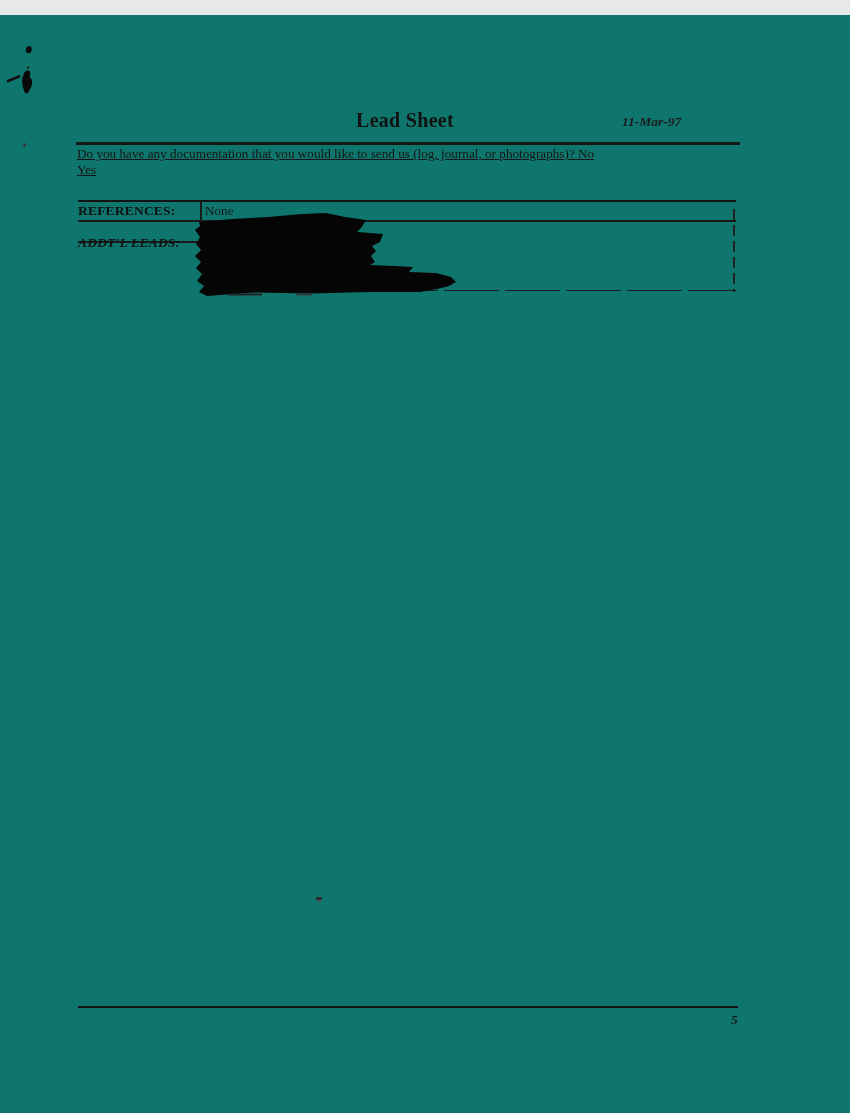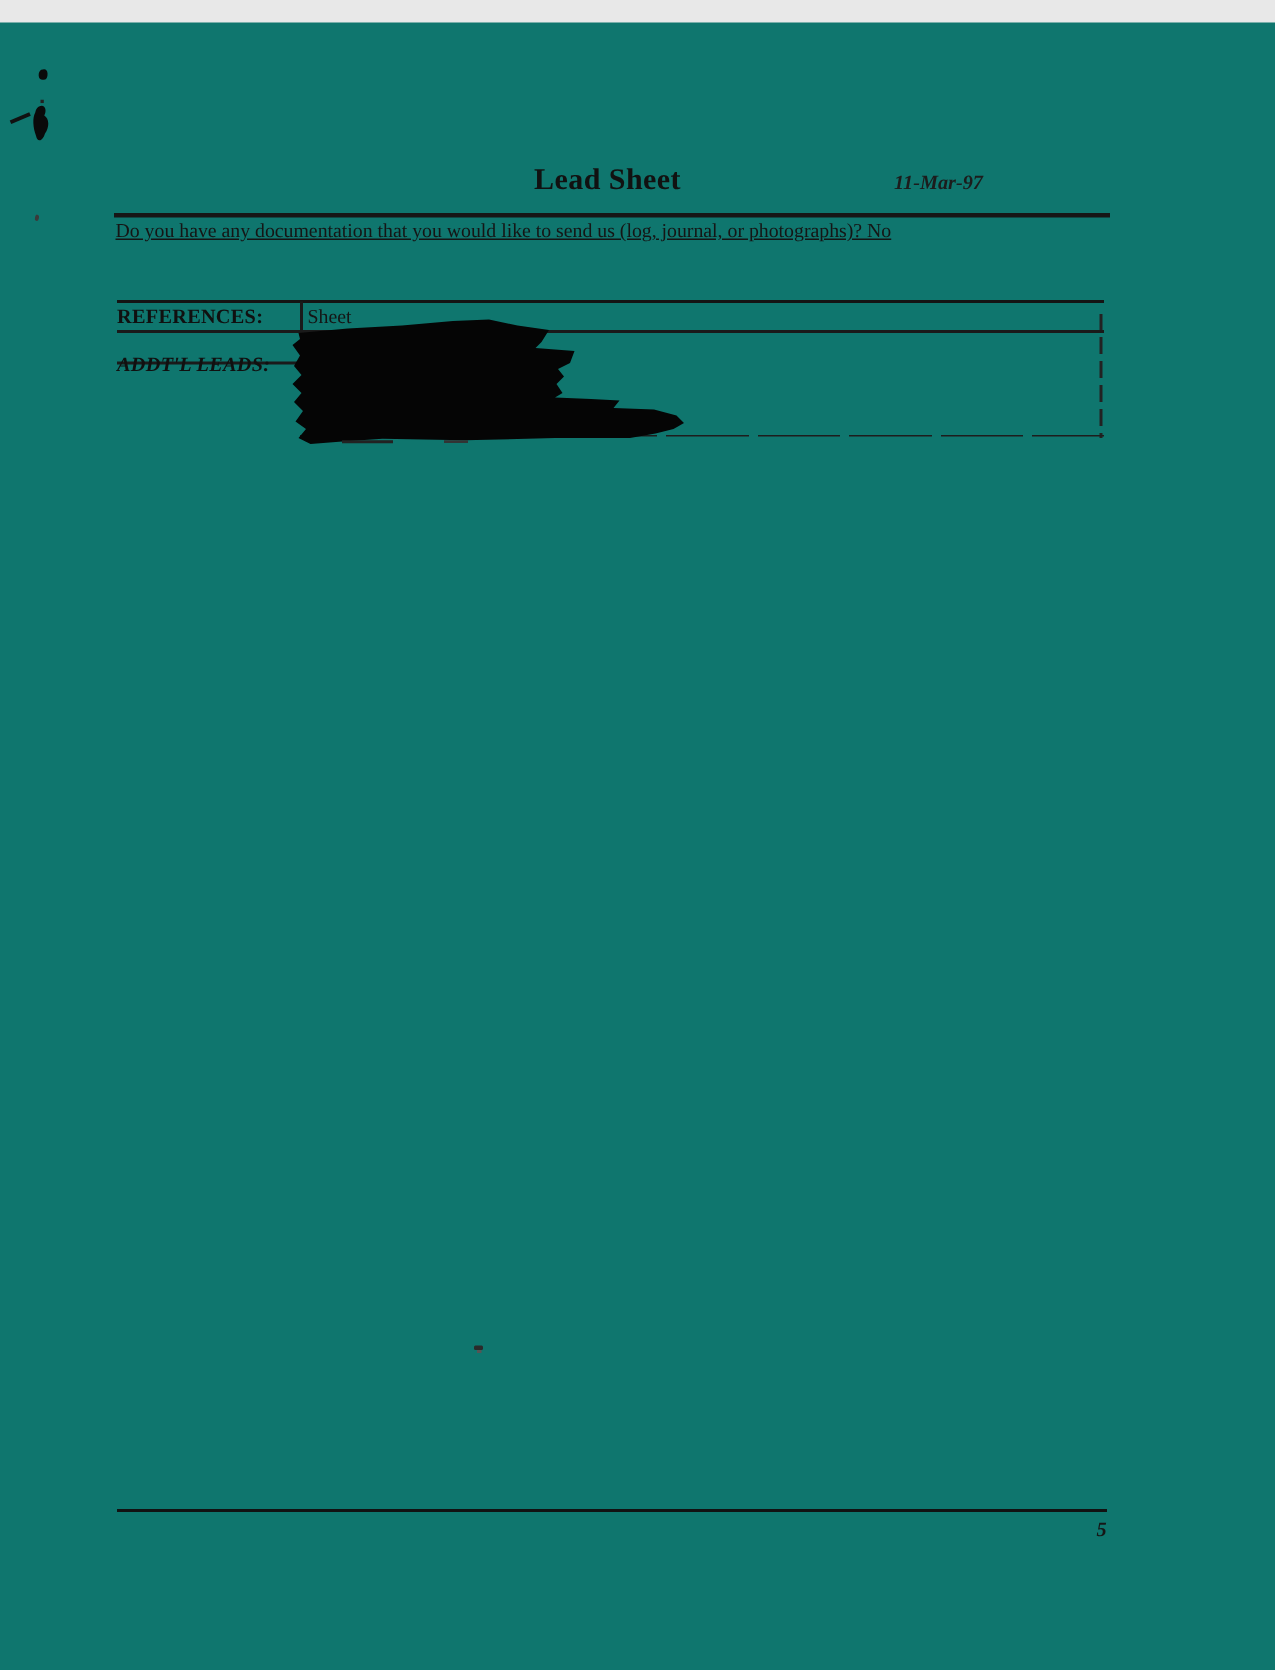--- a/index.html
+++ b/index.html
@@ -14,21 +14,21 @@
   }
   .abs { position:absolute; }
 
   .doc-title {
     left:356px; top:94px;
     font-size:20px; font-weight:bold;
     letter-spacing:0.3px;
     color:#111;
   }
   .doc-date {
-    left:596px; top:99px;
+    left:622px; top:99px;
     font-size:13.5px; font-style:italic; font-weight:600;
     color:#1c1c1c;
   }
   .rule-top   { left:76px;  top:127px; width:664px; height:2.5px; background:#161616; }
 
   .questions  { left:77px;  top:131px; width:620px; font-size:13.2px; line-height:16px; color:#151515;text-decoration:underline; }
   .q-line     { white-space:nowrap; }
 
   .tbl-line-top   { left:78px; top:185px;   width:658px; height:2px;   background:#141414; }
   .tbl-line-mid   { left:78px; top:205px;   width:658px; height:1.8px; background:#1a1a1a; }
@@ -73,31 +73,32 @@
     <line x1="7" y1="66.5" x2="20" y2="61" stroke="#111" stroke-width="2.6"></line>
     <path d="M24.5,128 q2,0.5 1.4,2.6 q-0.5,2 -1.8,1.6 q-1.2,-0.4 -0.8,-2.2 q0.3,-1.6 1.2,-2" fill="#3a3a3a"></path>
   </svg>
 
   <div class="abs doc-title">Lead Sheet</div>
   <div class="abs doc-date">11-Mar-97</div>
   <div class="abs rule-top"></div>
 
   <div class="abs questions">
     <div class="q-line">Do you have any documentation that you would like to send us (log, journal, or photographs)? No</div>
+    <div class="q-line">Yes</div>
   </div>
 
   <div class="abs tbl-line-top"></div>
   <div class="abs tbl-line-mid"></div>
   <div class="abs tbl-col-divider"></div>
   <div class="abs tbl-label-bottom"></div>
   <div class="abs leads-right-border"></div>
   <div class="abs leads-bottom-border"></div>
 
   <div class="abs cell-label ref-label">REFERENCES:</div>
-  <div class="abs ref-value">Sheet</div>
+  <div class="abs ref-value">None</div>
 
   <div class="abs cell-label leads-label">ADDT'L LEADS:</div>
 
   <svg class="abs redaction-svg" viewBox="190 195 270 90" aria-hidden="true">
     <path fill="#050505" d="
       M199,207 L232,204 L268,202 L302,199 L326,198 L345,202 L366,205
       L361,213 L357,217 L383,219 L380,227 L372,231 L376,236 L371,241 L375,247 L370,250
       L394,251 L413,252 L409,257 L436,258 L451,262 L456,267 L449,271 L437,274 L420,277
       L370,277 L310,278.5 L255,277.5 L226,279.5 L207,281 L199,277
       L204,271 L197,266 L202,259 L196,253 L201,247 L195,241 L201,235 L196,229

